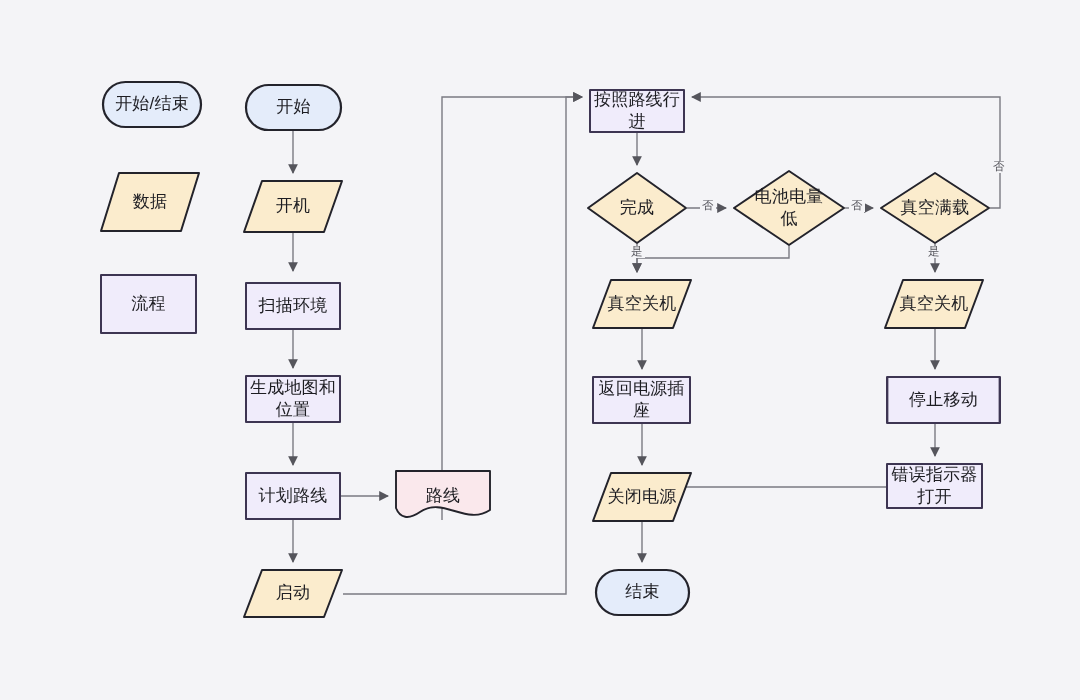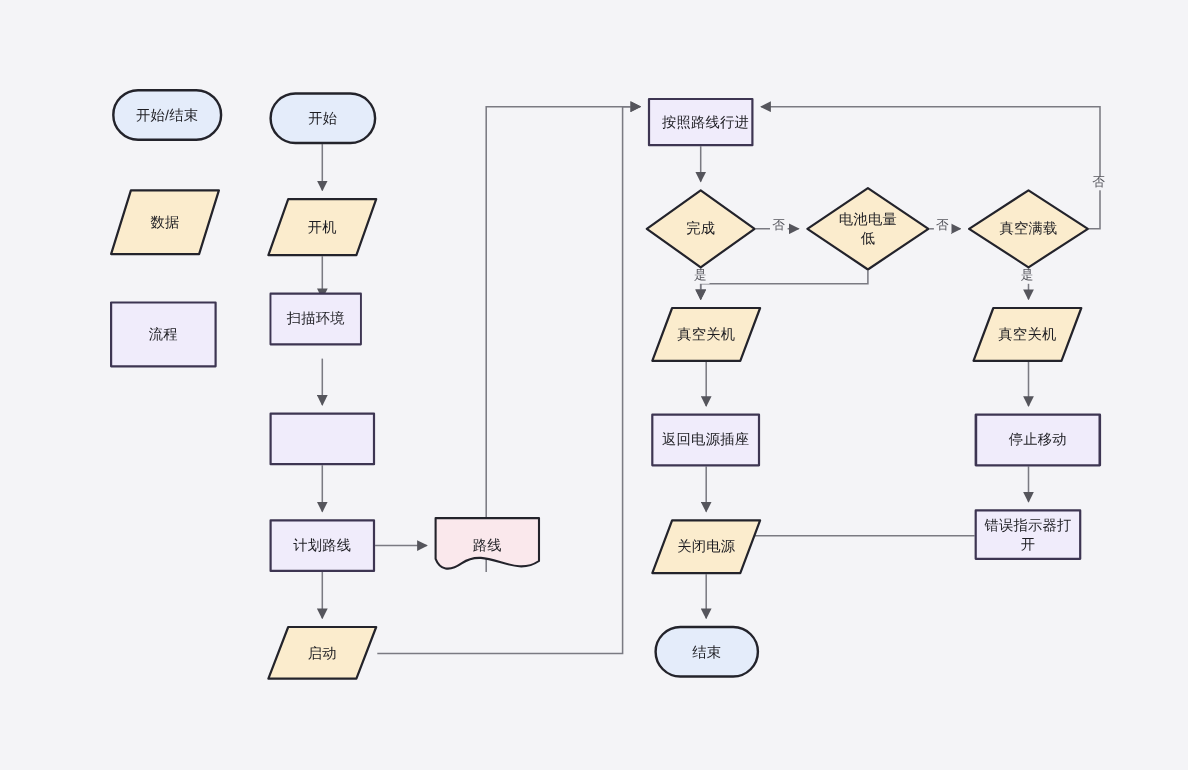--- a/index.html
+++ b/index.html
@@ -28,21 +28,21 @@
     position: absolute;
     box-sizing: border-box;
     display: flex;
     align-items: center;
     justify-content: center;
     text-align: center;
   }
   .node .lbl {
     position: relative;
     z-index: 3;
-    font-size: 13px;
+    font-size: 17px;
     color: #1d1d22;
     line-height: 1.32;
     letter-spacing: .2px;
     white-space: pre-line;
     padding: 0 4px;
   }
   .shape-svg {
     position: absolute;
     left: 0;
     top: 0;
@@ -121,30 +121,31 @@
           <rect x="1" y="1" width="95" height="45" rx="22.5" ry="22.5" fill="#e4ecfa" stroke="#23232b" stroke-width="2.2" stroke-linejoin="round"></rect>
         </svg>
         <span class="lbl">开始</span>
       </div>
       <div class="node" style="left: 243px; top: 180px; width: 100px; height: 53px;">
         <svg class="shape-svg" viewBox="0 0 100 53" preserveAspectRatio="none">
           <path d="M19,1 L99,1 L81,52 L1,52 Z" fill="#fbeccd" stroke="#23232b" stroke-width="2" stroke-linejoin="round"></path>
         </svg>
         <span class="lbl">开机</span>
       </div>
-      <div class="node" style="left: 245px; top: 266px; width: 84px; height: 48px;">
+      <div class="node" style="left: 245px; top: 282px; width: 96px; height: 48px;">
         <svg class="shape-svg" viewBox="0 0 96 48" preserveAspectRatio="none">
           <rect x="1" y="1" width="94" height="46" fill="#f0ecfb" stroke="#3d3552" stroke-width="2" stroke-linejoin="round"></rect>
         </svg>
         <span class="lbl">扫描环境</span>
       </div>
       <div class="node" style="left: 245px; top: 375px; width: 96px; height: 48px;">
         <svg class="shape-svg" viewBox="0 0 96 48" preserveAspectRatio="none">
           <rect x="1" y="1" width="94" height="46" fill="#f0ecfb" stroke="#3d3552" stroke-width="2" stroke-linejoin="round"></rect>
         </svg>
+        <span class="lbl">生成地图和位置</span>
       </div>
       <div class="node" style="left: 245px; top: 472px; width: 96px; height: 48px;">
         <svg class="shape-svg" viewBox="0 0 96 48" preserveAspectRatio="none">
           <rect x="1" y="1" width="94" height="46" fill="#f0ecfb" stroke="#3d3552" stroke-width="2" stroke-linejoin="round"></rect>
         </svg>
         <span class="lbl">计划路线</span>
       </div>
       <div class="node" style="left: 395px; top: 470px; width: 96px; height: 52px;">
         <svg class="shape-svg" viewBox="0 0 96 52" preserveAspectRatio="none">
           <path d="M1,1 L95,1 L95,40 C71.03999999999999,56 48,26 24.96,42 C13.440000000000001,50 4.800000000000001,48 1,38 Z" fill="#fae8ec" stroke="#23232b" stroke-width="1.9" stroke-linejoin="round"></path>

